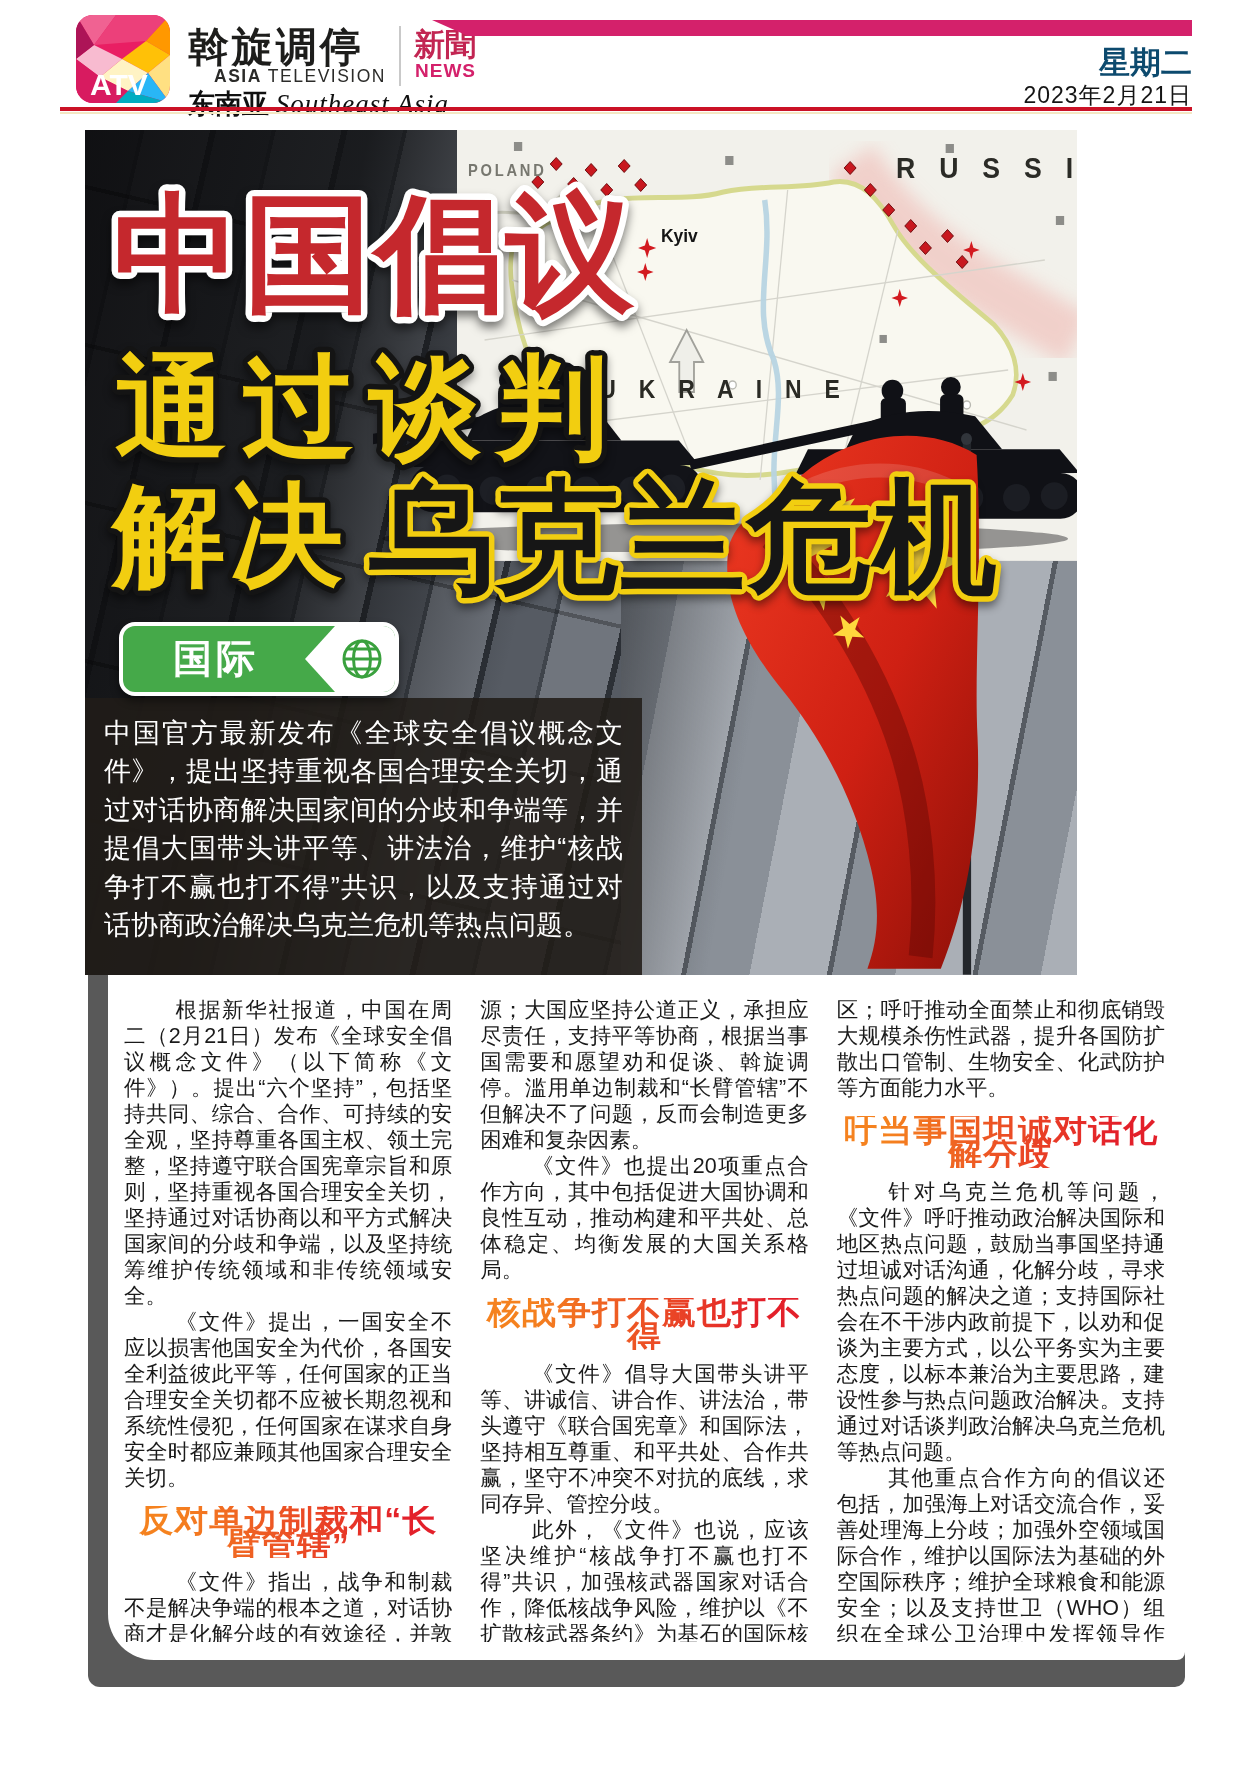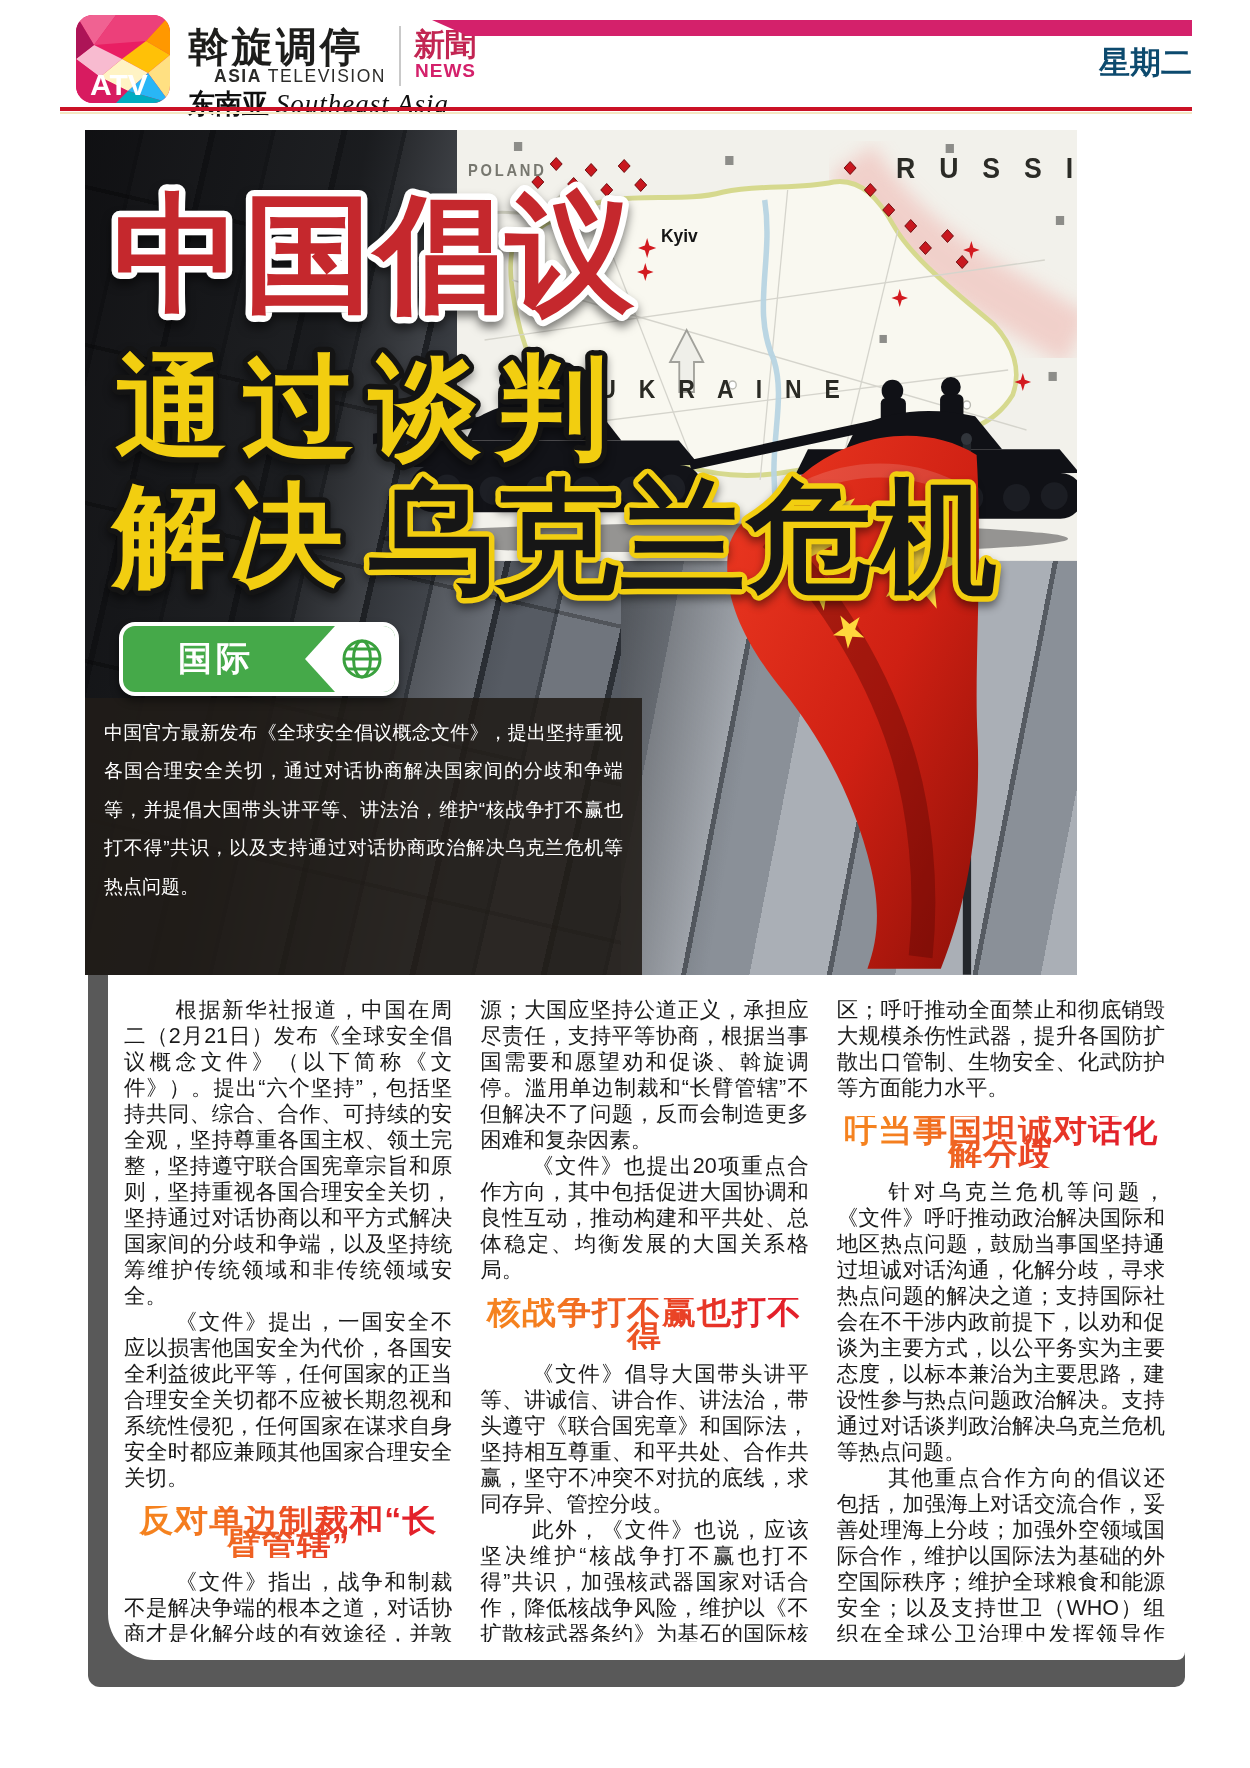--- a/index.html
+++ b/index.html
@@ -48,27 +48,27 @@
   .hl{pointer-events:none;}
   .hl1{left:20px;top:32px;}
   .hl2{left:22px;top:194px;}
   .hl3{left:22px;top:316px;}
   .hl svg{overflow:visible;display:block;}
   .hl text{font-family:"Liberation Sans","DejaVu Sans",sans-serif;font-weight:900;paint-order:stroke;stroke-linejoin:round;}
 
   .badge{left:34px;top:492px;width:272px;height:66px;background:#45a949;border:4px solid #fff;
          border-radius:16px;box-shadow:0 5px 9px rgba(0,0,0,.45);overflow:hidden;z-index:5;}
   .badge-label{position:absolute;left:0;top:0;width:186px;height:100%;display:flex;align-items:center;
-               justify-content:center;font-size:34px;font-weight:800;color:#fff;letter-spacing:4px;}
+               justify-content:center;font-size:39px;font-weight:800;color:#fff;letter-spacing:4px;}
   .badge-white{position:absolute;right:0;top:0;bottom:0;width:90px;background:#fff;
                clip-path:polygon(30px 0,100% 0,100% 100%,30px 100%,0 50%);}
   .badge-globe{position:absolute;right:10px;top:10px;width:46px;height:46px;}
 
   .lead-box{left:0;top:568px;width:557px;height:277px;background:rgba(33,28,24,.88);z-index:4;}
-  .lead-text{margin:16px 19px;font-size:19px;line-height:38.4px;color:#fff;font-weight:500;text-align:justify;}
+  .lead-text{margin:16px 19px;font-size:27px;line-height:38.4px;color:#fff;font-weight:500;text-align:justify;}
 
   
   .body-shadow{left:88px;top:975px;width:1097px;height:712px;background:#595959;border-radius:0 0 10px 12px;}
   .body-card{left:108px;top:975px;width:1077px;height:685px;background:#fff;border-radius:0 0 8px 46px;overflow:hidden;}
   .cols{display:flex;gap:28px;padding:22px 20px 0 16px;justify-content:center;}
   .col{width:330px;height:645px;overflow:hidden;font-size:21.5px;line-height:26px;color:#1a1a1a;text-align:justify;}
   .col p{margin:0;}
   .col p.indent{text-indent:2.4em;}
   .col-heading{margin:15px 0 11px;font-size:34px;font-weight:800;text-align:center;letter-spacing:1px;color:#ef4d23;}
   @supports (-webkit-background-clip:text){
@@ -104,20 +104,21 @@
     </g>
   </svg>
   <div class="abs logo-zh">斡旋调停</div>
   <div class="abs logo-en"><span class="b">ASIA</span><span> TELEVISION</span></div>
   <div class="abs logo-script"><span class="zh">东南亚 </span><span class="en">Southeast Asia</span></div>
   <div class="abs logo-divider"></div>
   <div class="abs news-zh">新聞</div>
   <div class="abs news-en">NEWS</div>
   <div class="abs top-bar"></div>
   <div class="abs weekday">星期二</div>
+  <div class="abs date">2023年2月21日</div>
   <div class="abs rule"></div>
   <div class="abs rule2"></div>
 
   <div class="abs hero">
     <div class="abs h-bg"></div>
     <div class="abs h-bg2"></div>
     <div class="abs h-flagwall"></div>
 
     <div class="abs h-map">
       <svg viewBox="0 0 675 431" preserveAspectRatio="none">

